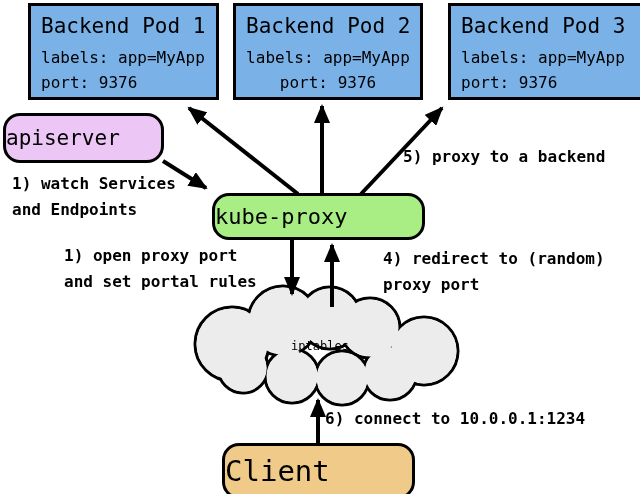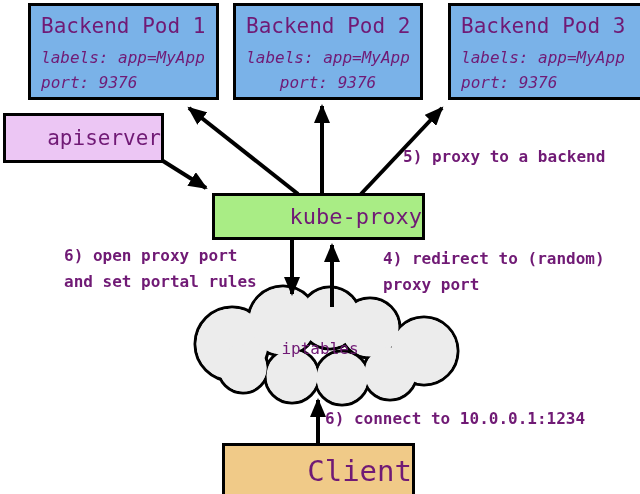--- a/index.html
+++ b/index.html
@@ -1,51 +1,51 @@
 <!DOCTYPE html>
 <html><head>
 <meta charset="utf-8">
 <style>
   html,body{margin:0;padding:0;background:#fff;}
   #canvas{
     position:relative;width:640px;height:494px;background:#ffffff;
-    font-family:"DejaVu Sans Mono",monospace;color:#701a75;overflow:hidden;
+    font-family:"DejaVu Sans Mono",monospace;color:#000000;overflow:hidden;
   }
   .box{
     position:absolute;box-sizing:border-box;border:3px solid #000;
     z-index:1;
   }
   .pod{
     background:#7AB2E8;padding:7px 10px 0 10px;
   }
   .pod .pod-title{font-size:21px;line-height:27px;white-space:nowrap;}
-  .pod .pod-line{font-size:16px;line-height:25px;white-space:nowrap;font-style:italic;}
+  .pod .pod-line{font-size:16px;line-height:25px;white-space:nowrap;}
   .pod .pod-meta{margin-top:5px;}
   .centerlabel{
-    display:flex;align-items:center;justify-content:flex-end;white-space:nowrap;
+    display:flex;align-items:center;justify-content:flex-start;white-space:nowrap;border-radius:17px;
   }
   #apiserver{left:3px;top:113px;width:161px;height:50px;background:#ECC6F4;font-size:21px;}
-  #kubeproxy{left:212px;top:193px;width:213px;height:47px;background:#A9ED85;font-size:22px;padding-left:32px;}
+  #kubeproxy{left:212px;top:193px;width:213px;height:47px;background:#A9ED85;font-size:22px;}
   #client{left:222px;top:443px;width:193px;height:56px;background:#F0CA88;font-size:29px;}
   #pod1{left:28px;top:3px;width:191px;height:97px;}
   #pod2{left:233px;top:3px;width:190px;height:97px;text-align:center;}
   #pod3{left:448px;top:3px;width:211px;height:97px;}
   #diagram-svg{position:absolute;left:0;top:0;z-index:2;pointer-events:none;}
   .annot{
     position:absolute;z-index:3;font-weight:bold;font-size:16px;line-height:26px;
     white-space:pre-line;
   }
   #step1{left:12px;top:171px;}
   #step2{left:64px;top:243px;}
   #step3{left:325px;top:406px;}
   #step4{left:343px;top:246px;margin-left:40px;}
   #step5{left:403px;top:144px;}
   #iptables-label{
     position:absolute;z-index:3;left:265px;top:339px;width:110px;
-    text-align:center;font-size:16px;
+    text-align:center;font-size:12px;
   }
 </style>
 </head>
 <body>
 
 <div id="canvas">
 
   <div class="box pod" id="pod1">
     <div class="pod-title">Backend Pod 1</div>
     <div class="pod-meta">
@@ -120,20 +120,22 @@
       <line x1="322" y1="194" x2="322" y2="106" marker-end="url(#ah)"></line>
       <line x1="361" y1="194" x2="442" y2="108" marker-end="url(#ah)"></line>
       <line x1="292" y1="240" x2="292" y2="294" marker-end="url(#ah)"></line>
       <line x1="332" y1="307" x2="332" y2="245" marker-end="url(#ah)"></line>
       <line x1="318" y1="444" x2="318" y2="400" marker-end="url(#ah)"></line>
     </g>
   </svg>
 
   <div id="iptables-label">iptables</div>
 
-  <div class="annot" id="step2">6) open proxy port
+  <div class="annot" id="step1">1) watch Services
+and Endpoints</div>
+  <div class="annot" id="step2">1) open proxy port
 and set portal rules</div>
   <div class="annot" id="step3">6) connect to 10.0.0.1:1234</div>
   <div class="annot" id="step4">4) redirect to (random)
 proxy port</div>
   <div class="annot" id="step5">5) proxy to a backend</div>
 
 </div>
 
 </body></html>

